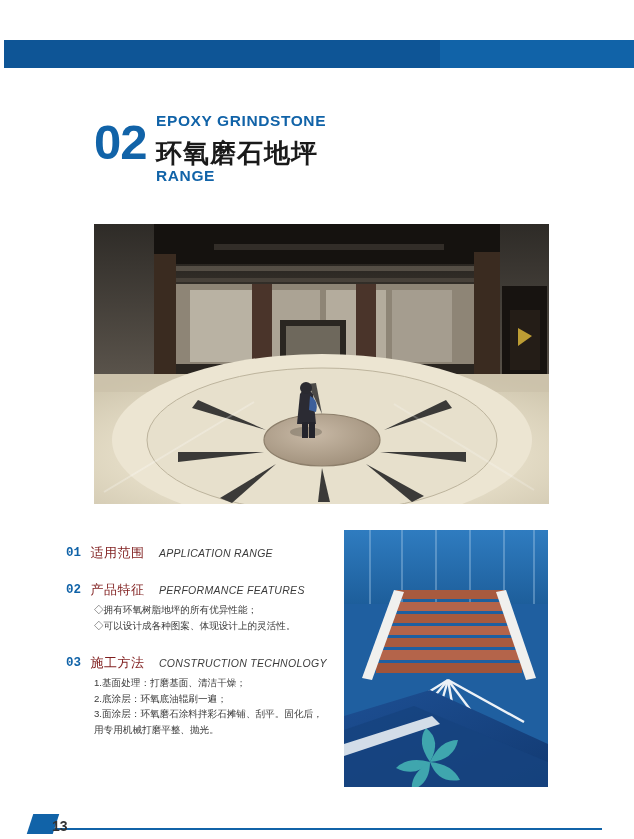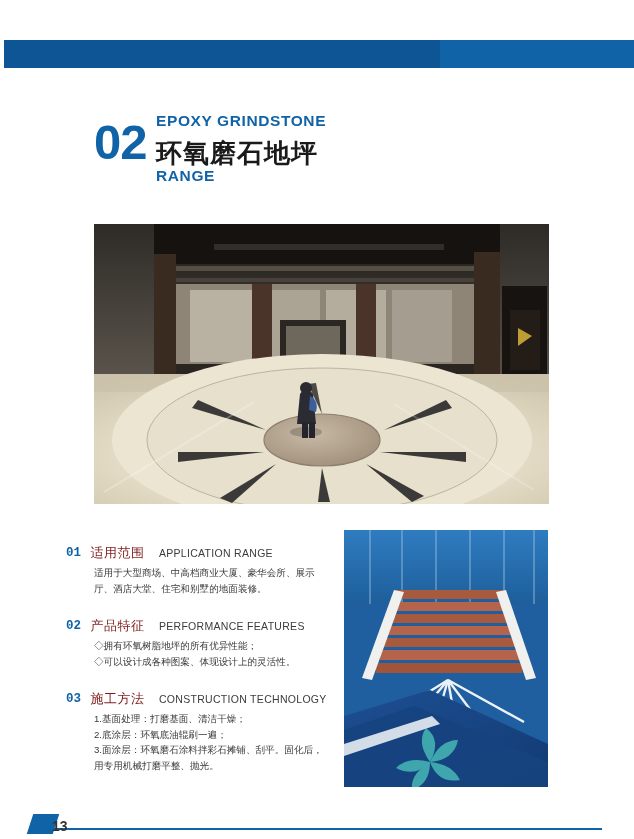--- a/index.html
+++ b/index.html
@@ -122,20 +122,21 @@
     vertical-align:middle;
     letter-spacing:0.5px;
   }
   .sec-en{
     display:inline-block;
     font-size:10.5px;
     color:#3b3b3b;
     vertical-align:middle;
     letter-spacing:0.3px;
     margin-left:10px;
+    font-style:italic;
   }
   .sec-body{
     margin-left:28px;
     margin-top:5px;
     font-size:9.6px;
     line-height:1.62;
     color:#3a3a3a;
     width:232px;
   }
   .sec-body div{white-space:normal;}
@@ -320,24 +321,20 @@
   </div>
 
   <div class="sections">
 
     <div class="sec">
       <div class="sec-head">
         <span class="sec-num">01</span>
         <span class="sec-cn">适用范围</span>
         <span class="sec-en">APPLICATION RANGE</span>
       </div>
-      <div class="sec-body">
-        <div>适用于大型商场、中高档商业大厦、豪华会所、展示</div>
-        <div>厅、酒店大堂、住宅和别墅的地面装修。</div>
-      </div>
     </div>
 
     <div class="sec">
       <div class="sec-head">
         <span class="sec-num">02</span>
         <span class="sec-cn">产品特征</span>
         <span class="sec-en">PERFORMANCE FEATURES</span>
       </div>
       <div class="sec-body">
         <div>◇拥有环氧树脂地坪的所有优异性能；</div>

